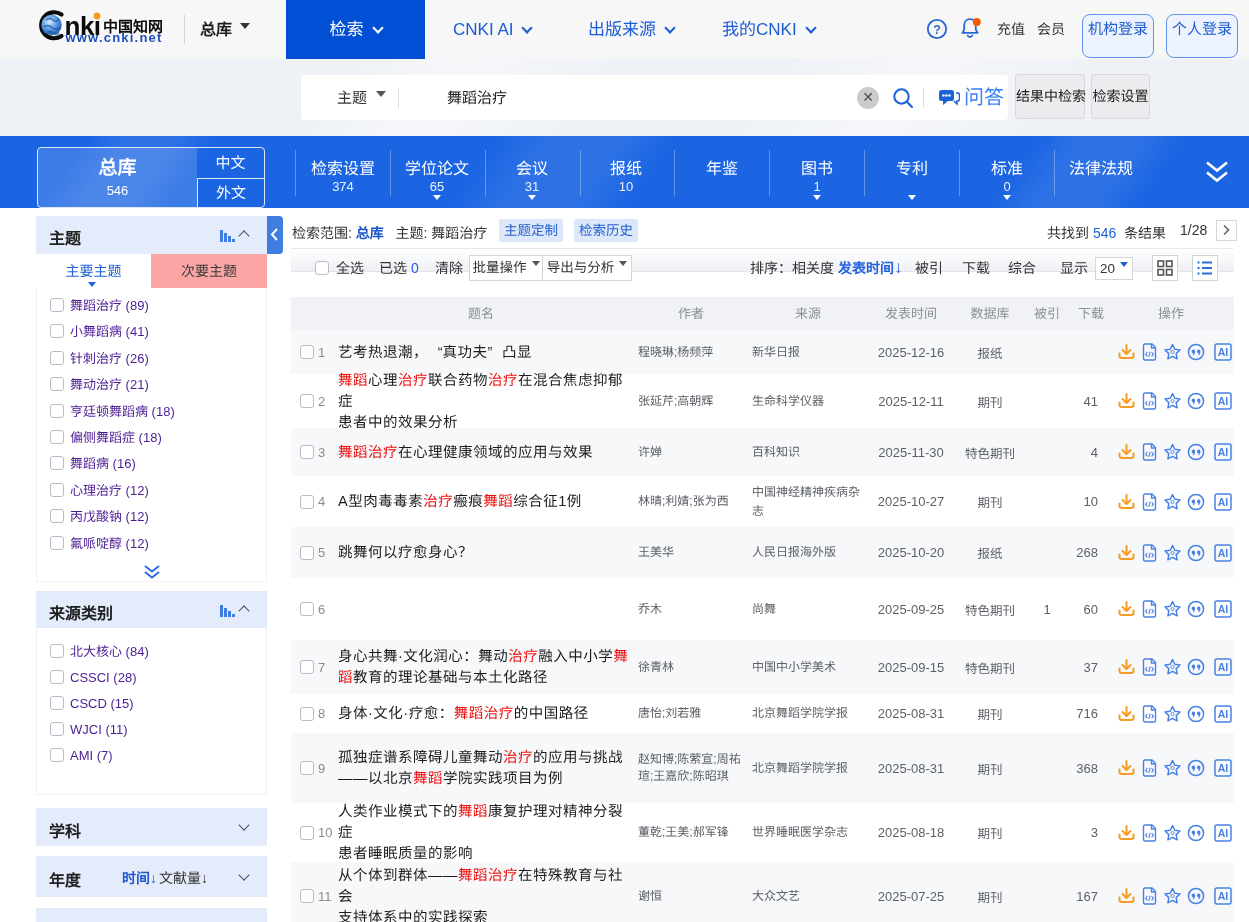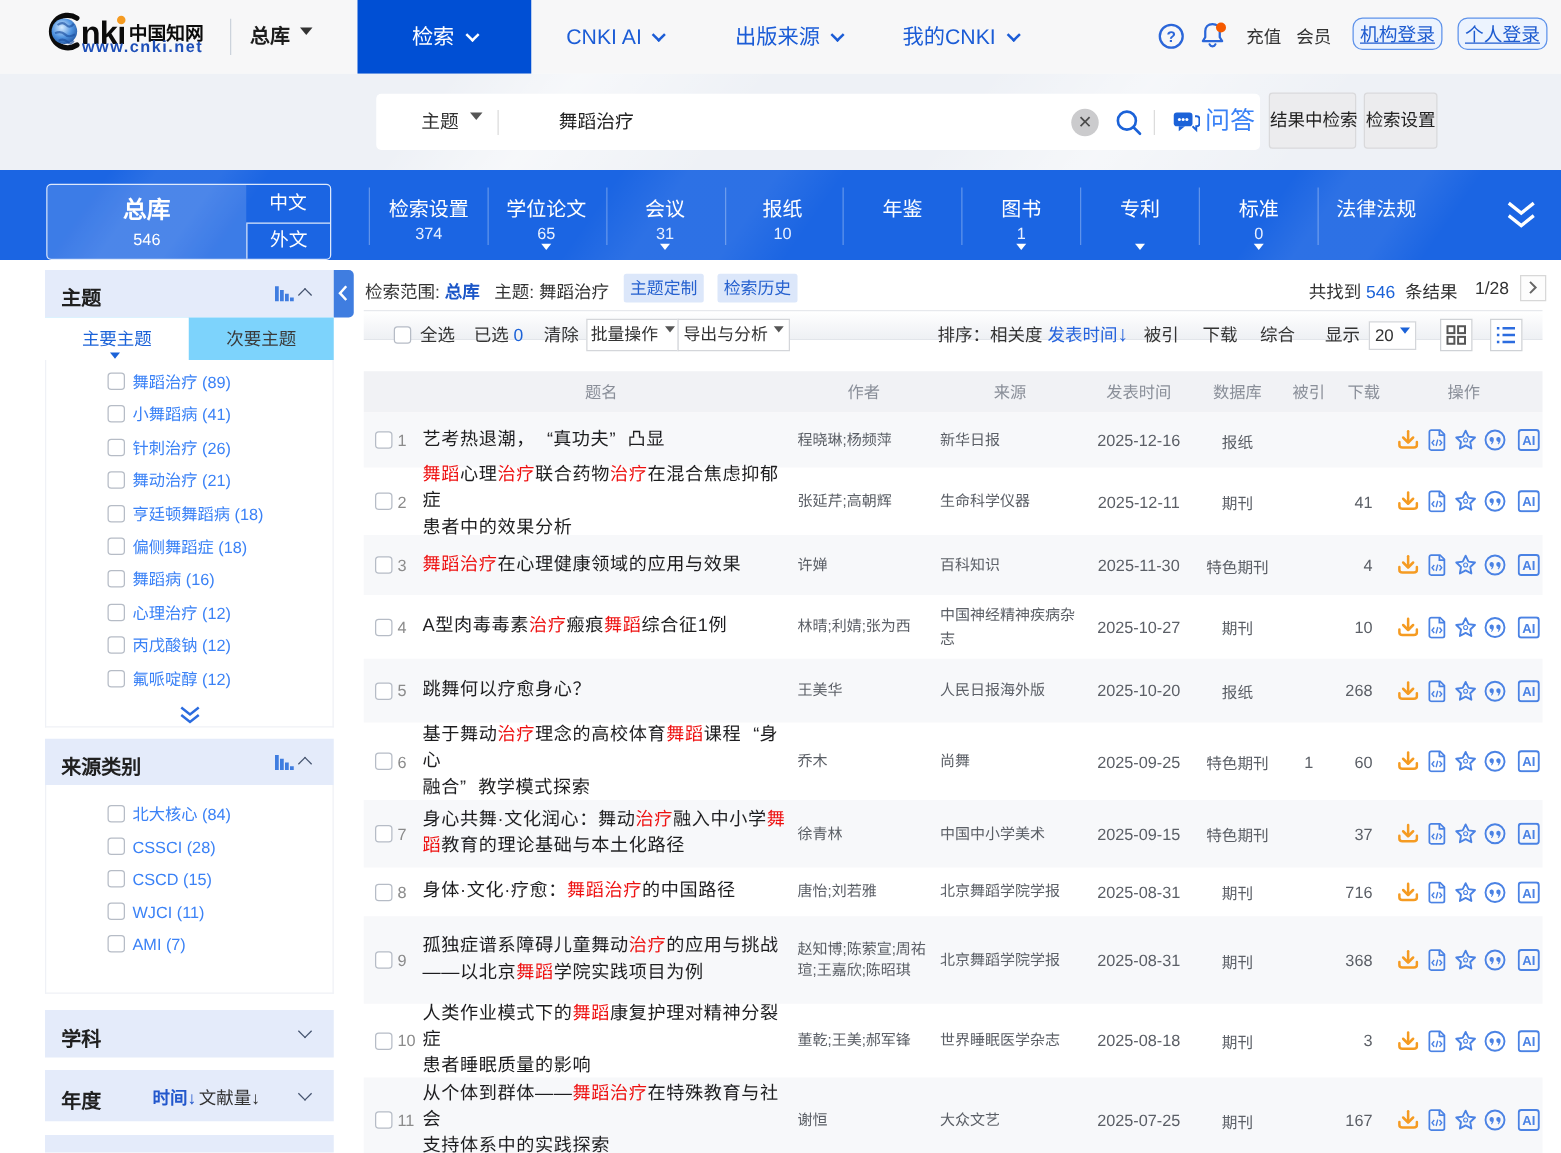--- a/index.html
+++ b/index.html
@@ -9,41 +9,41 @@
 .abs { position:absolute; }
 
 #topbar { position:absolute; left:0; top:0; width:1249px; height:59px; background:#f7f7f8; }
 #logo { position:absolute; left:35px; top:8px; width:150px; height:44px; }
 #topdiv { position:absolute; left:184px; top:15px; width:1px; height:29px; background:#ccd3dc; }
 .topitem { position:absolute; top:0; height:59px; line-height:59px; font-size:17px; color:#1b5cd6; }
 #zk { left:200px; color:#1c1c1c; font-weight:bold; font-size:16px; }
 #tab-js { position:absolute; left:286px; top:0; width:139px; height:59px; background:#004fd4; color:#fff; text-align:center; font-size:17px; line-height:59px; }
 .careti { display:inline-block; width:8px; height:8px; border-right:2px solid currentColor; border-bottom:2px solid currentColor; transform:rotate(45deg); margin-left:10px; vertical-align:3px; }
 .caretd { display:inline-block; width:0; height:0; border:5px solid transparent; border-top:6px solid #333; margin-left:8px; vertical-align:1px; }
-.hbtn { position:absolute; top:14px; height:26px; line-height:27px; width:72px; text-align:center; border:1.5px solid #5e92ea; border-radius:8px; color:#1f5cd0; font-size:15px; background:#ecf3fe; white-space:nowrap;text-decoration:underline; }
+.hbtn { position:absolute; top:14px; height:44px; line-height:27px; width:72px; text-align:center; border:1.5px solid #5e92ea; border-radius:8px; color:#1f5cd0; font-size:15px; background:#ecf3fe; white-space:nowrap; }
 .htext { position:absolute; top:0; height:59px; line-height:59px; font-size:14px; color:#333; }
 
 #searchzone { position:absolute; left:0; top:59px; width:1249px; height:77px; background:#eef1f6; overflow:hidden; }
 #searchbox { position:absolute; left:301px; top:16px; width:707px; height:45px; background:#fff; border-radius:4px; }
 .gbtn { position:absolute; top:15px; height:45px; line-height:43px; background:#ececee; border:1px solid #d9d9db; border-radius:3px; font-size:14px; color:#222; text-align:center; white-space:nowrap; }
 
 #bluebar { position:absolute; left:0; top:136px; width:1249px; height:72px; background:#1b65e3; overflow:hidden; }
 .streak { position:absolute; background:linear-gradient(90deg, rgba(255,255,255,0) 0%, rgba(255,255,255,0.08) 30%, rgba(255,255,255,0.08) 70%, rgba(255,255,255,0) 100%); transform:skewX(-35deg); }
 #zkbox { position:absolute; left:37px; top:11px; width:228px; height:61px; border:1px solid rgba(255,255,255,0.85); border-radius:4px; }
 .navitem { position:absolute; top:0; height:72px; color:#fff; text-align:center; }
 .navname { font-size:16px; margin-top:24px; line-height:18px; }
 .navnum { font-size:13px; line-height:15px; margin-top:1px; color:#eaf1ff; }
 .navdiv { position:absolute; top:14px; width:1px; height:46px; background:rgba(255,255,255,0.3); }
 .navcaret { width:0; height:0; border:4px solid transparent; border-top:5px solid #fff; margin:1px auto 0; }
 
 .panel-h { position:absolute; left:36px; width:231px; background:#e4ebfa; }
 .panel-b { position:absolute; left:36px; width:231px; background:#fff; border:1px solid #eff1f6; border-top:none; }
 .ph-title { position:absolute; left:13px; font-size:16px; font-weight:bold; color:#202020; }
 .chk { display:inline-block; width:14px; height:14px; border:1px solid #b6bcc6; border-radius:3px; background:#fff; vertical-align:-2px; }
-.sideitem { position:absolute; left:13px; font-size:13px; color:#3b82f6;margin-left:36px; }
+.sideitem { position:absolute; left:13px; font-size:13px; color:#4c1d95; }
 .sideitem .chk { margin-right:6px; }
 .chev { display:inline-block; width:8px; height:8px; border-right:1.6px solid #44536e; border-bottom:1.6px solid #44536e; }
 .chev.up { transform:rotate(-135deg); }
 .chev.down { transform:rotate(45deg); }
 
 .bars { display:inline-block; position:relative; width:16px; height:13px; }
 .bars i { position:absolute; bottom:0; background:#3f7de0; width:2.6px; }
 
 #main { position:absolute; left:291px; top:215px; width:943px; }
 .bluetagbtn { position:absolute; top:0; height:23px; line-height:23px; width:64px; text-align:center; background:#dce7fa; color:#2661cf; font-size:13.5px; border-radius:2px; white-space:nowrap; }
@@ -209,21 +209,21 @@
 <div class="panel-h" style="top:216px;height:38px">
   <div class="ph-title" style="top:9px">主题</div>
   <span class="abs" style="left:184px;top:12px"><span class="bars"><i style="left:0;height:12px"></i><i style="left:4px;height:9px"></i><i style="left:8px;height:6px"></i><i style="left:12px;height:3px"></i></span></span>
   <span class="chev up abs" style="left:204px;top:16px"></span>
 </div>
 <div class="abs" style="left:267px;top:216px;width:16px;height:38px;background:#3f7de0;border-radius:0 4px 4px 0">
   <svg width="16" height="37" viewBox="0 0 16 37">
       <path d="M10 13l-5 5.5 5 5.5" fill="none" stroke="#fff" stroke-width="2"></path>
     </svg>
 </div>
-<div class="abs" style="left:36px;top:254px;width:231px;height:34px;background:#7dd3fc">
+<div class="abs" style="left:36px;top:254px;width:231px;height:34px;background:#fca5a5">
   <div class="abs" style="left:0;top:0;width:115px;height:34px;background:#fff;color:#1b62d8;font-size:14px;text-align:center;line-height:34px">主要主题</div>
   <div class="abs" style="left:115px;top:0;width:116px;height:34px;color:#3a3a3a;font-size:14px;text-align:center;line-height:34px">次要主题</div>
   <div class="abs" style="left:52px;top:28px;width:0;height:0;border:4px solid transparent;border-top:5px solid #1b62d8"></div>
 </div>
 <div class="panel-b" style="top:288px;height:294px">
     <div class="sideitem" style="top:8px;height:20px;line-height:20px"><span class="chk"></span>舞蹈治疗 (89)</div>
     <div class="sideitem" style="top:34px;height:20px;line-height:20px"><span class="chk"></span>小舞蹈病 (41)</div>
     <div class="sideitem" style="top:61px;height:20px;line-height:20px"><span class="chk"></span>针刺治疗 (26)</div>
     <div class="sideitem" style="top:87px;height:20px;line-height:20px"><span class="chk"></span>舞动治疗 (21)</div>
     <div class="sideitem" style="top:114px;height:20px;line-height:20px"><span class="chk"></span>亨廷顿舞蹈病 (18)</div>
@@ -278,21 +278,21 @@
       </svg>
   </div>
 
   <div id="toolbar">
     <div class="tbtxt" style="left:24px"><span class="chk" style="margin-right:7px"></span>全选</div>
     <div class="tbtxt" style="left:88px">已选 <span style="color:#1b62d8">0</span></div>
     <div class="tbtxt" style="left:144px">清除</div>
     <div class="tbbtn" style="left:178px;width:74px">批量操作<span class="caretd" style="border-top-color:#555;border-width:4px;border-top-width:5px;margin-left:5px;vertical-align:2px"></span></div>
     <div class="tbbtn" style="left:251px;width:90px">导出与分析<span class="caretd" style="border-top-color:#555;border-width:4px;border-top-width:5px;margin-left:5px;vertical-align:2px"></span></div>
     <div class="tbtxt" style="left:459px">排序：相关度</div>
-    <div class="tbtxt" style="left:547px;color:#2563dd;font-weight:normal">发表时间<span style="font-size:17px">↓</span></div>
+    <div class="tbtxt" style="left:547px;color:#2563dd;font-weight:bold">发表时间<span style="font-size:17px">↓</span></div>
     <div class="tbtxt" style="left:624px">被引</div>
     <div class="tbtxt" style="left:671px">下载</div>
     <div class="tbtxt" style="left:717px">综合</div>
     <div class="tbtxt" style="left:769px">显示</div>
     <div class="tbbtn" style="left:804px;width:38px;top:8px;height:23px;line-height:21px">20<span class="caretd" style="border-top-color:#1b62d8;border-width:4px;border-top-width:5px;margin-left:5px;vertical-align:2px"></span></div>
     <div class="abs" style="left:861px;top:6px;width:26px;height:26px;border:1px solid #cfd2d6;background:#fff">
       <svg width="24" height="24" viewBox="0 0 24 24">
           <g fill="none" stroke="#555" stroke-width="1.6">
             <rect x="5" y="5" width="5.5" height="5.5"></rect>
             <rect x="13.5" y="5" width="5.5" height="5.5"></rect>
@@ -480,21 +480,20 @@
   <path d="M6.2 6.6q1.6.3 1.8 1.9.2 1.8-1.5 2.1-1.5.2-1.9-1.2-.3-1.2.4-2.9.5-1.1 1.4-1.8l.5.5q-.9.7-.7 1.4zM11.6 6.6q1.6.3 1.8 1.9.2 1.8-1.5 2.1-1.5.2-1.9-1.2-.3-1.2.4-2.9.5-1.1 1.4-1.8l.5.5q-.9.7-.7 1.4z" fill="#4a82e4" transform="rotate(180 9 8.6)"></path>
 </svg>
 <svg style="left:96px" width="18" height="18" viewBox="0 0 18 18">
   <rect x="1" y="1" width="16" height="16" rx="2" fill="none" stroke="#4a82e4" stroke-width="1.5"></rect>
   <text x="9" y="13" font-size="10.5" font-weight="bold" fill="#4a82e4" text-anchor="middle">AI</text>
 </svg>
       </div>
 </div>
 <div class="row" style="top:363px;height:62px">
   <div class="cnum"><span class="chk"></span>6</div>
-  <div class="title">基于舞动<span class="hl">治疗</span>理念的高校体育<span class="hl">舞蹈</span>课程<span class="q qo">“</span>身心<br>融合<span class="q qc">”</span>教学模式探索</div>
   <div class="au">乔木</div>
   <div class="src">尚舞</div>
   <div class="dt">2025-09-25</div>
   <div class="db">特色期刊</div>
   <div class="cit">1</div>
   <div class="dl">60</div>
   <div class="ops">
         <svg style="left:0" width="17" height="18" viewBox="0 0 17 18">
   <path d="M8.5 2v8.5" stroke="#f59b22" stroke-width="2" stroke-linecap="round" fill="none"></path>
   <path d="M4.5 7l4 4 4-4" stroke="#f59b22" stroke-width="2" stroke-linecap="round" stroke-linejoin="round" fill="none"></path>

